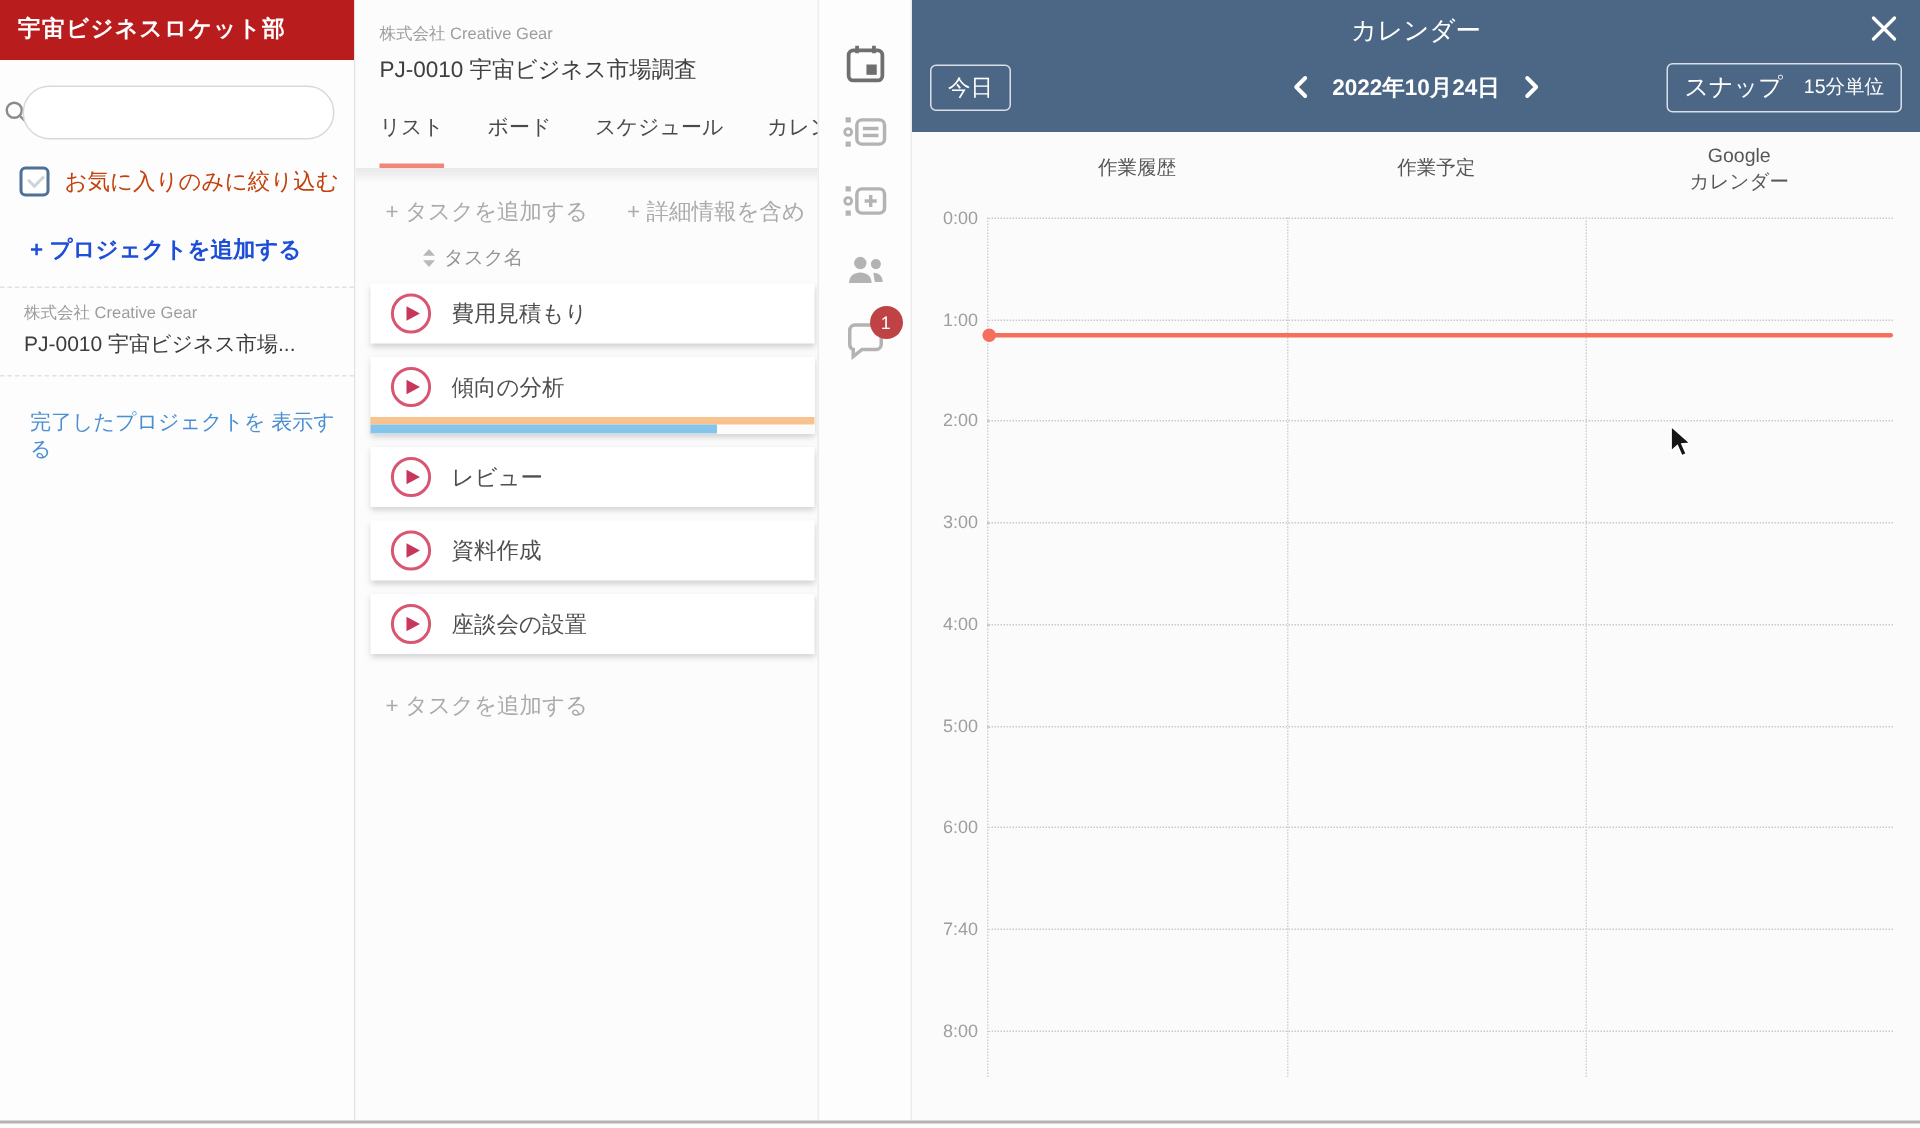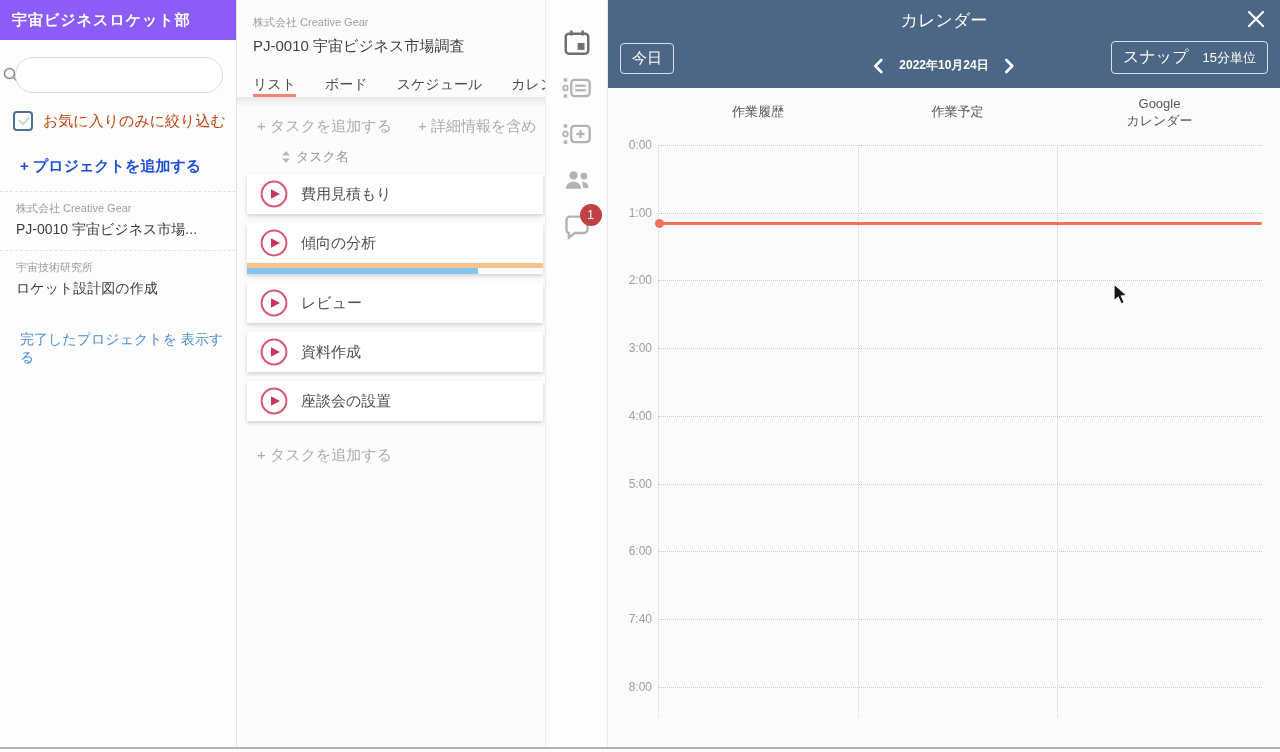--- a/index.html
+++ b/index.html
@@ -6,21 +6,21 @@
   html,body { background:#e9e9e9; }
   .app {
     position:relative; width:1280px; height:752px; overflow:hidden;
     background:#fff; font-family:"Liberation Sans","DejaVu Sans",sans-serif;
     color:#3f3f3f;
   }
 
   
   .sidebar { position:absolute; left:0; top:0; width:237px; height:100%;
     background:#fdfdfd; border-right:1px solid #e3e3e3; }
-  .sb-header { height:40px; background:#8b5cf6; color:#fff; font-size:15px;
+  .sb-header { height:40px; background:#b91c1c; color:#fff; font-size:15px;
     font-weight:bold; line-height:40px; padding-left:12px; letter-spacing:1px; }
   .sb-search { position:relative; margin-top:17px; height:36px; }
   .sb-search input { position:absolute; left:15px; top:0; width:208px; height:36px;
     border:1px solid #d9d9d9; border-radius:18px; background:#fff; outline:none;
     padding:0 14px; font-size:14px; }
   .sb-search .mag { position:absolute; left:3px; top:10px; width:16px; height:16px; }
   .sb-check { display:flex; align-items:center; margin:18px 0 0 13px; }
   .sb-checkbox { width:20px; height:20px; border:2px solid #4e7195; border-radius:4px;
     background:#fff; position:relative; }
   .sb-checkbox::after { content:""; position:absolute; left:4px; top:3px; width:8px;
@@ -35,21 +35,21 @@
     overflow:hidden; text-overflow:ellipsis; }
   .sb-link { margin:22px 0 0 20px; font-size:14px; color:#4a8fd3; cursor:pointer; }
 
   
   .main { position:absolute; left:237px; top:0; width:309px; height:100%;
     background:#fcfcfc; overflow:hidden; border-right:1px solid #ececec; }
   .mp-company { margin:15px 0 0 16px; font-size:11px; color:#9d9d9d; }
   .mp-title { margin:7px 0 0 16px; font-size:15px; color:#3f3f3f; white-space:nowrap; }
   .mp-tabs { display:flex; gap:29px; padding:20px 0 0 16px; white-space:nowrap;
     border-bottom:1px solid #e8e8e8; position:relative; }
-  .mp-tab { font-size:14px; color:#4a4a4a; padding-bottom:0; cursor:pointer;text-align:right; }
+  .mp-tab { font-size:14px; color:#4a4a4a; padding-bottom:15px; cursor:pointer;text-align:right; }
   .mp-tab.active { border-bottom:3px solid #f28577; }
   .mp-shadow { height:9px; background:linear-gradient(#e9e9e9,rgba(255,255,255,0)); }
   .mp-actions { display:flex; gap:26px; padding:10px 0 0 20px; font-size:15px;
     color:#ababab; white-space:nowrap; }
   .mp-actions span { cursor:pointer; }
   .mp-sortrow { display:flex; align-items:center; gap:5px; padding:12px 0 8px 44px;
     font-size:13px; color:#949494; cursor:pointer; }
   .task-list { padding:0 2px 0 10px; }
   .task-card { height:40px; background:#fff; display:flex; align-items:center;
     gap:13px; padding-left:13px; margin-bottom:9px;
@@ -71,28 +71,28 @@
     border-radius:50%; background:#bf4244; color:#fff; font-size:12px;
     display:flex; align-items:center; justify-content:center; }
 
   
   .calendar { position:absolute; left:608px; top:0; width:672px; height:100%;
     background:#fbfbfb; }
   .cal-header { height:88px; background:#4c6785; position:relative; color:#fff; }
   .cal-title { text-align:center; padding-top:9px; font-size:17px; }
   .cal-close { position:absolute; right:14px; top:9px; width:20px; height:20px; cursor:pointer; }
   .cal-controls { position:absolute; left:12px; right:12px; top:42px; height:32px;
-    display:flex; align-items:flex-end; justify-content:space-between; }
+    display:flex; align-items:center; justify-content:space-between; }
   .btn-outline { border:1px solid rgba(255,255,255,.8); border-radius:4px;
     padding:5px 11px; font-size:15px; cursor:pointer; display:flex;
     align-items:center; gap:14px; }
   .date-nav { position:absolute; left:50%; transform:translateX(-50%); display:flex;
     align-items:center; gap:15px; }
   .date-nav .chev { width:12px; height:16px; cursor:pointer; }
-  .date-label { font-size:12px; font-weight:bold; }
+  .date-label { font-size:15px; font-weight:bold; }
   .snap-btn span.small { font-size:16px; }
   .snap-btn span.val { font-size:13px; }
 
   .cal-body { position:relative; height:592px; }
   .col-head { position:absolute; font-size:13px; color:#565656; text-align:center; }
   .col-head.c1 { left:50px; width:200px; top:15px; }
   .col-head.c2 { left:250px; width:199px; top:15px;text-align:center; }
   .col-head.c3 { left:449px; width:205px; top:7px; white-space:pre-line; line-height:17px; }
   .hour-line { position:absolute; left:50px; right:18px; border-top:1px dotted #c9c9d6; }
   .hour-label { position:absolute; width:44px; text-align:right; font-size:12px;
@@ -130,24 +130,20 @@
     </div>
 
     <div class="sb-addproj">+ プロジェクトを追加する</div>
 
     <div class="sb-divider"></div>
     <div class="sb-proj">
       <div class="company">株式会社 Creative Gear</div>
       <div class="pname">PJ-0010 宇宙ビジネス市場...</div>
     </div>
     <div class="sb-divider" style="margin-top:0"></div>
-    <div class="sb-proj">
-      <div class="company">宇宙技術研究所</div>
-      <div class="pname">ロケット設計図の作成</div>
-    </div>
 
     <div class="sb-link">完了したプロジェクトを 表示する</div>
   </div>
 
   <div class="main">
     <div class="mp-company">株式会社 Creative Gear</div>
     <div class="mp-title">PJ-0010 宇宙ビジネス市場調査</div>
 
     <div class="mp-tabs">
       <div class="mp-tab active">リスト</div>

